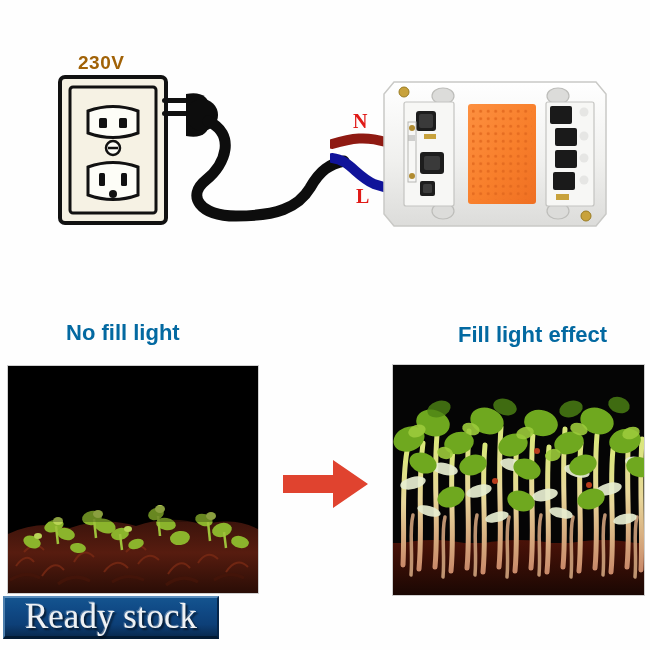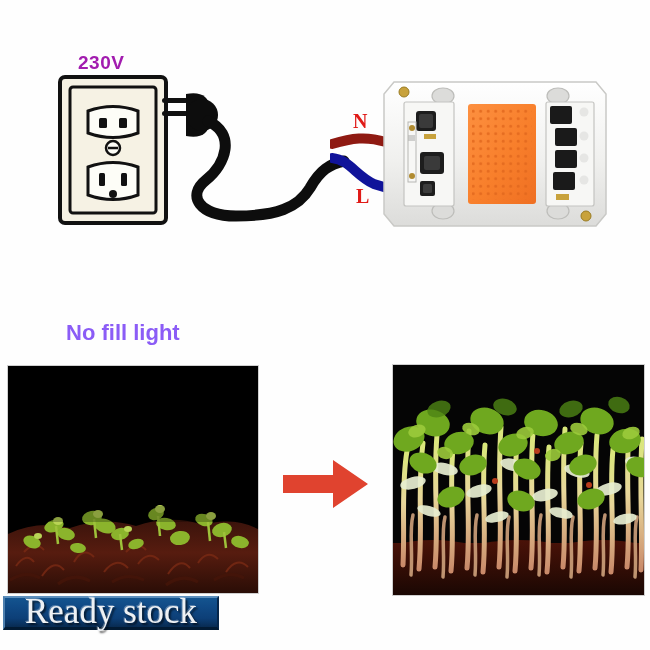--- a/index.html
+++ b/index.html
@@ -42,21 +42,21 @@
     letter-spacing: 0.5px;
     padding-bottom: 3px;
   }
 
   
   #readystock-banner {
     position: absolute;
     left: 3px;
     top: 596px;
     width: 216px;
-    height: 34px;
+    height: 43px;
     background: linear-gradient(180deg, #14548f 0%, #104a86 30%, #0d3f77 70%, #082b52 100%);
     border-top: 2px solid #5c8fbd;
     border-left: 2px solid #4d7fae;
     border-right: 2px solid #06264a;
     border-bottom: 3px solid #021a33;
     box-sizing: border-box;
     display: flex;
     align-items: center;
     justify-content: center;
   }
@@ -69,41 +69,41 @@
     padding-bottom: 2px;
   }
 
   
   #voltage-label {
     position: absolute;
     left: 78px;
     top: 52px;
     font-size: 19px;
     font-weight: bold;
-    color: #a21caf;
+    color: #a16207;
     letter-spacing: 0.5px;
   }
 
   
   .wire-label {
     position: absolute;
     font-size: 20px;
     font-weight: bold;
     color: #e01b18;
     font-family: "Liberation Serif", serif;
   }
   #label-n { left: 353px; top: 110px; }
   #label-l { left: 356px; top: 185px; }
 
   
   .caption {
     position: absolute;
     font-size: 22px;
     font-weight: bold;
-    color: #8b5cf6;
+    color: #0369a1;
     white-space: nowrap;
   }
   #caption-left  { left: 66px;  top: 320px; }
   #caption-right { left: 458px; top: 322px; }
 
   
   .photo {
     position: absolute;
     overflow: hidden;
     background: #000;
@@ -218,20 +218,21 @@
       <rect x="173" y="94" width="22" height="18" rx="2" fill="#1a1a1a"></rect>
       <circle cx="204" cy="34" r="4.5" fill="#e6e6e4"></circle>
       <circle cx="204" cy="58" r="4.5" fill="#e6e6e4"></circle>
       <circle cx="204" cy="80" r="4.5" fill="#e6e6e4"></circle>
       <circle cx="204" cy="102" r="4.5" fill="#e6e6e4"></circle>
       <rect x="176" y="116" width="13" height="6" fill="#c8a23c"></rect>
     </svg>
   </div>
 
   <div class="caption" id="caption-left">No fill light</div>
+  <div class="caption" id="caption-right">Fill light effect</div>
 
   <div class="photo" id="photo-left">
     <svg width="250" height="227" viewBox="0 0 250 227" preserveAspectRatio="none">
       <defs>
         <linearGradient id="soilL" x1="0" y1="0" x2="0" y2="1">
           <stop offset="0%" stop-color="#3a130b"></stop>
           <stop offset="45%" stop-color="#571c0f"></stop>
           <stop offset="100%" stop-color="#2a0d06"></stop>
         </linearGradient>
       </defs>

